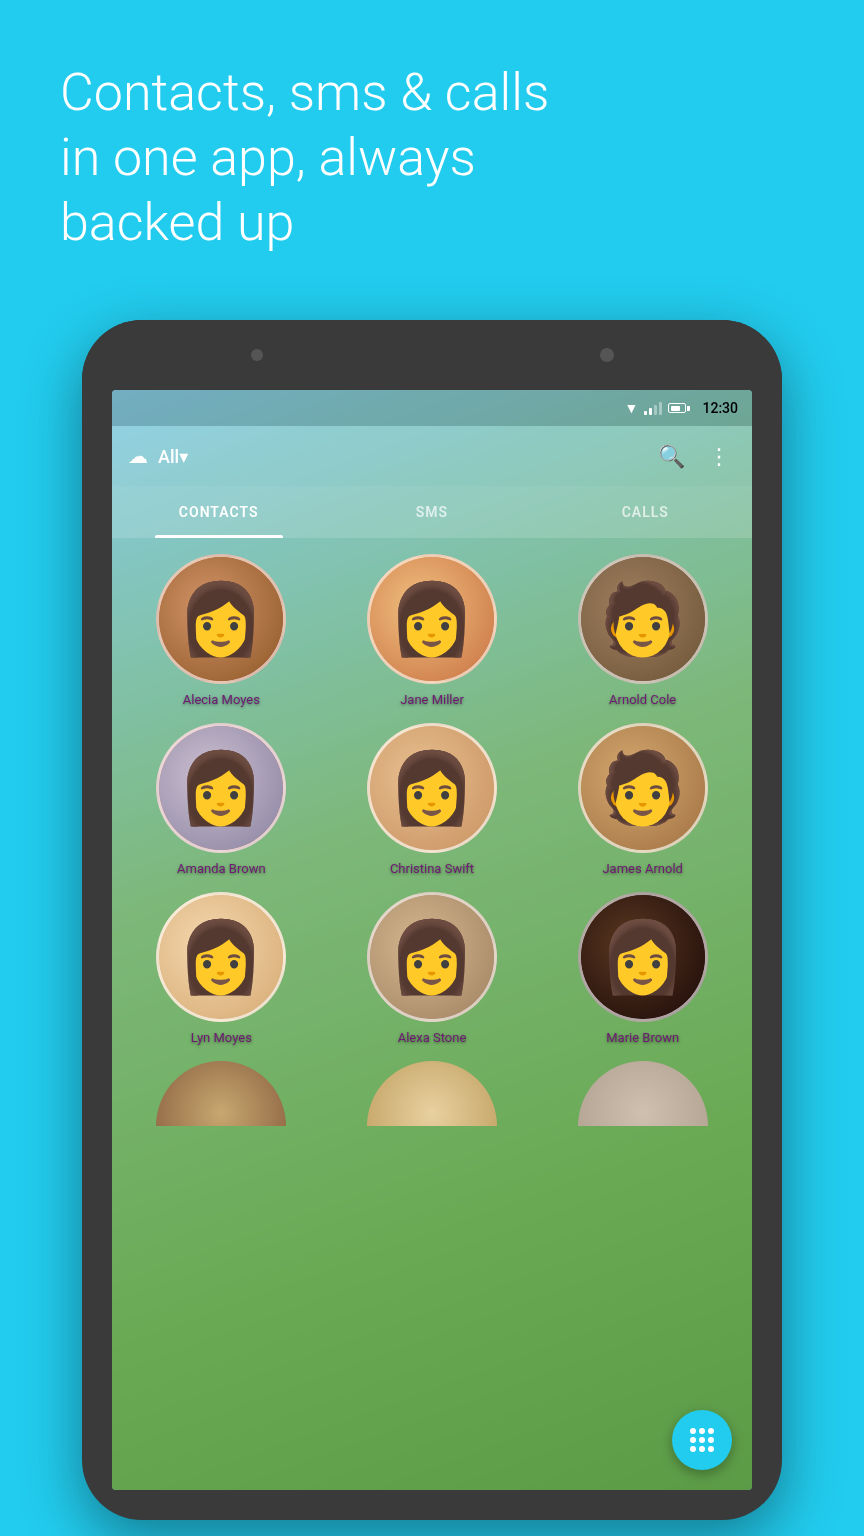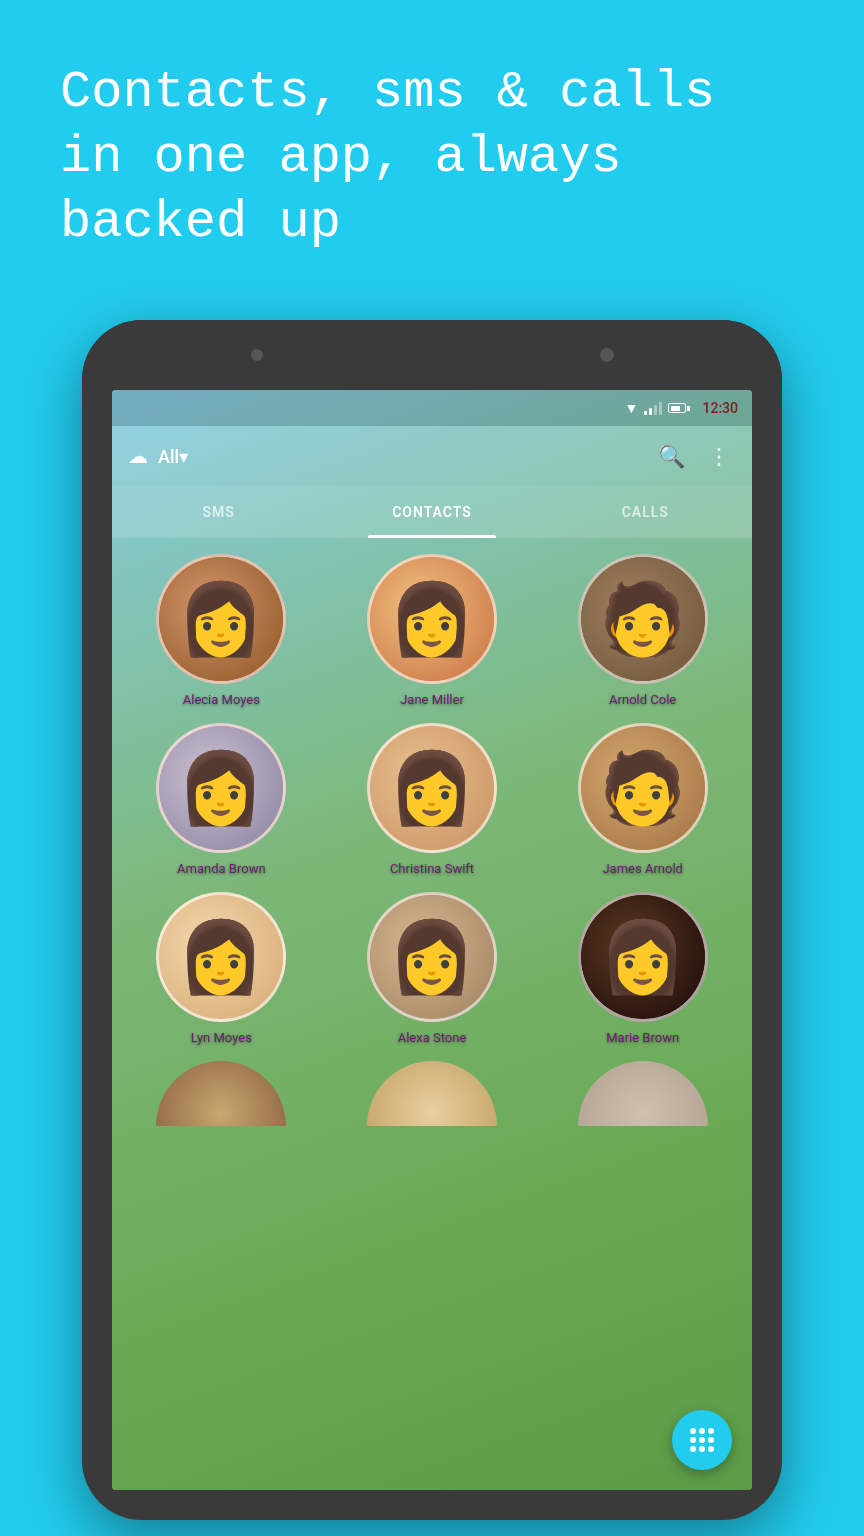--- a/index.html
+++ b/index.html
@@ -15,21 +15,20 @@
 
     .header-text {
       position: absolute;
       top: 60px;
       left: 60px;
       color: white;
       font-size: 52px;
       font-weight: 300;
       line-height: 1.25;
       z-index: 10;
-      font-family: Liberation Mono, monospace;
     }
 
     .phone-container {
       position: absolute;
       top: 320px;
       left: 50%;
       transform: translateX(-50%);
       width: 700px;
       height: 1200px;
       background: #3a3a3a;
@@ -99,21 +98,21 @@
 
     .status-icons {
       display: flex;
       align-items: center;
       gap: 6px;
       color: white;
       font-size: 13px;
     }
 
     .status-time {
-      color: #7f1d1d;
+      color: #000000;
       font-size: 14px;
       font-weight: 500;
       margin-left: 6px;
     }
 
     
     .app-bar {
       position: relative;
       z-index: 10;
       width: 100%;
@@ -403,25 +402,25 @@
       <div class="all-dropdown">
         <span>All</span>
         <span>▾</span>
       </div>
       <div class="spacer"></div>
       <div class="icon-btn">🔍</div>
       <div class="icon-btn">⋮</div>
     </div>
 
     <div class="tab-bar">
+      <div class="tab active">
+        <span>CONTACTS</span>
+      </div>
       <div class="tab">
         <span>SMS</span>
-      </div>
-      <div class="tab active">
-        <span>CONTACTS</span>
       </div>
       <div class="tab">
         <span>CALLS</span>
       </div>
     </div>
 
     <div class="contacts-grid">
 
       <div class="contact-item">
         <div class="contact-avatar avatar-1">

